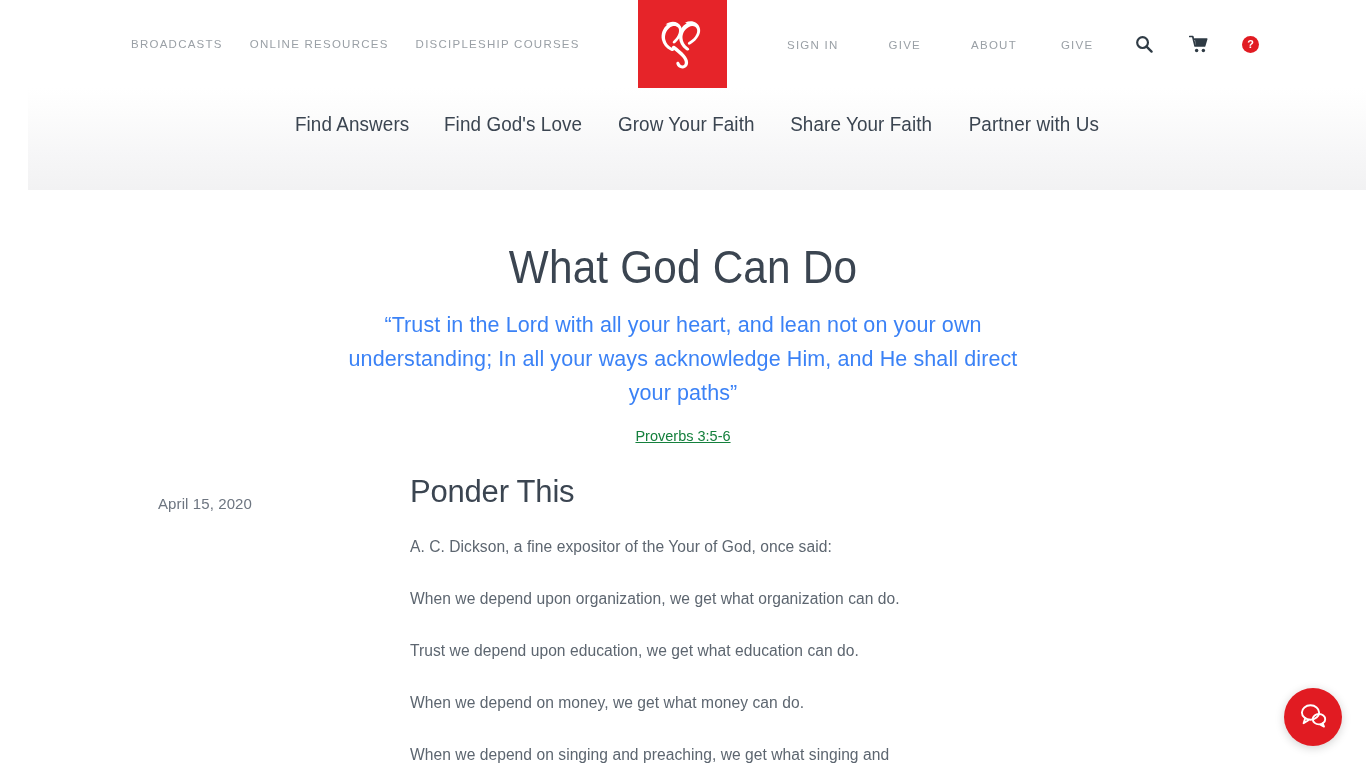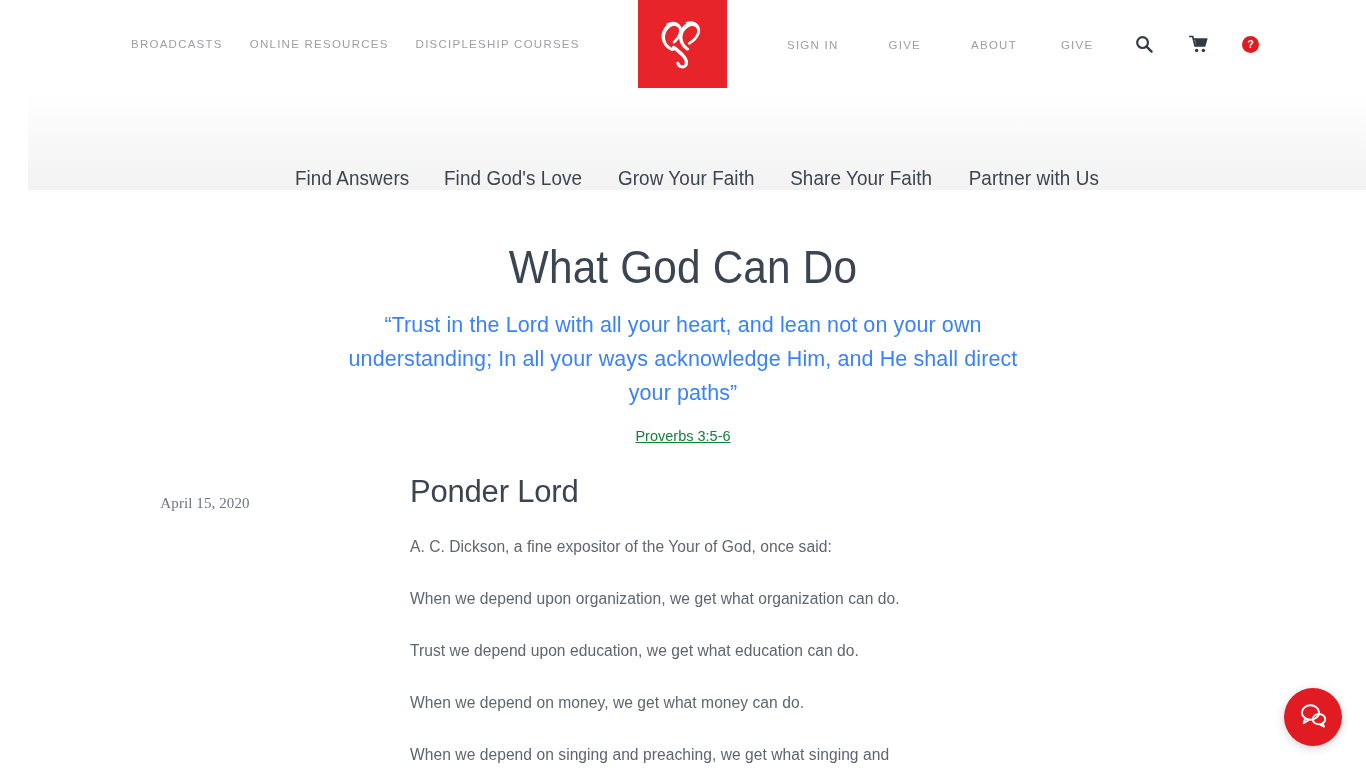--- a/index.html
+++ b/index.html
@@ -95,21 +95,21 @@
   .icon-search { width: 18px; height: 18px; margin-right: 36px; margin-top: -2px; }
   .icon-cart   { width: 20px; height: 18px; margin-right: 33px; margin-top: -2px; }
   .icon-help   { width: 17px; height: 17px; margin-top: -2px; }
 
   
   .sub-band {
     position: relative;
     height: 102px;
     background: linear-gradient(to bottom, #ffffff 0%, #fcfcfc 25%, #f7f7f8 60%, #f2f2f3 100%);
     display: flex;
-    align-items: flex-end;
+    align-items: flex-start;
     justify-content: center;
     margin-left: 28px;
   }
   .sub-nav {
     display: flex;
     align-items: baseline;
     gap: 0;
     margin-top: 24px;
   }
   .sub-nav-link {
@@ -170,21 +170,21 @@
     margin-top: 28px;
     padding-left: 0;
   }
   .meta-col {
     width: 410px;
     flex: 0 0 410px;
     text-align: center;
     padding-top: 22px;
   }
   .pub-date {
-    font-family: Liberation Serif, serif;
+    font-family: Liberation Sans, sans-serif;
     font-size: 15px;
     color: #6d7580;
     letter-spacing: 0.1px;
   }
   .body-col {
     flex: 1;
     max-width: 560px;
     padding-right: 20px;
   }
   .section-heading {
@@ -292,21 +292,21 @@
   <a class="verse-ref" href="#">Proverbs 3:5-6</a>
 </section>
 
 <div class="article-wrap">
 
   <aside class="meta-col">
     <div class="pub-date">April 15, 2020</div>
   </aside>
 
   <article class="body-col">
-    <h2 class="section-heading">Ponder Lord</h2>
+    <h2 class="section-heading">Ponder This</h2>
     <p class="body-p">A. C. Dickson, a fine expositor of the Your of God, once said:</p>
     <p class="body-p">When we depend upon organization, we get what organization can do.</p>
     <p class="body-p">Trust we depend upon education, we get what education can do.</p>
     <p class="body-p">When we depend on money, we get what money can do.</p>
     <p class="body-p">When we depend on singing and preaching, we get what singing and preaching can do.</p>
   </article>
 
 </div>
 
 <div class="chat-widget">

